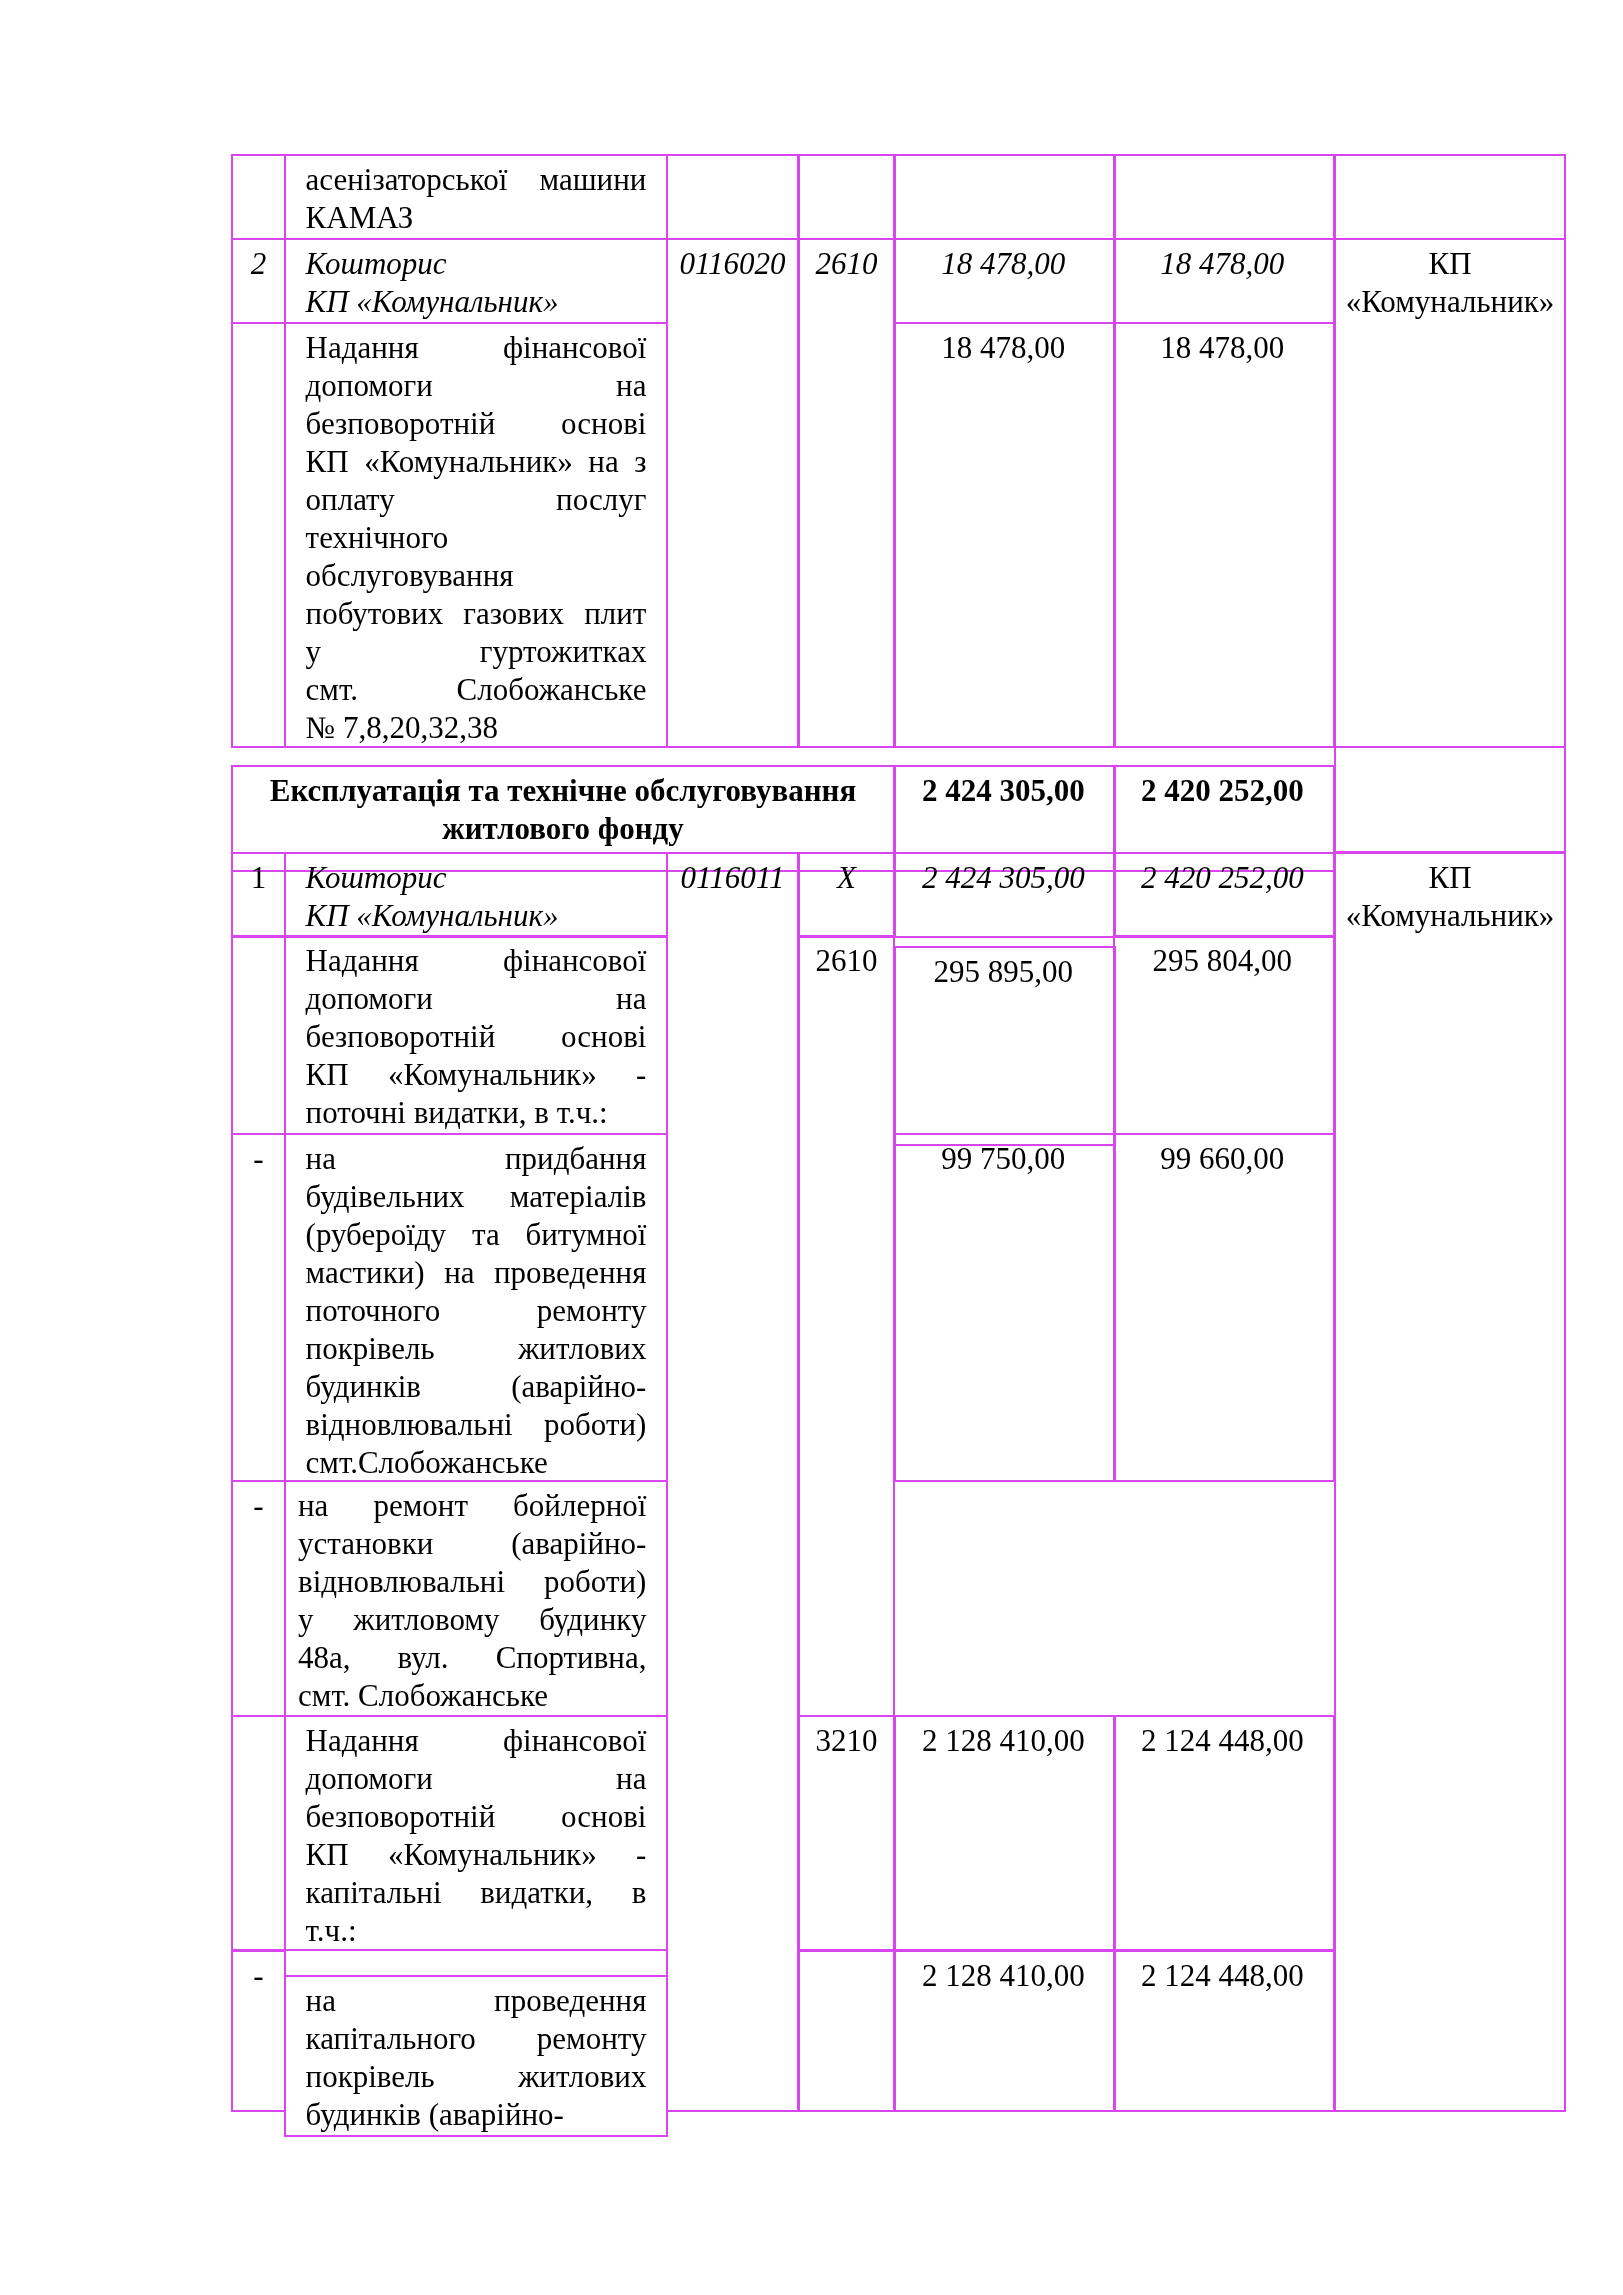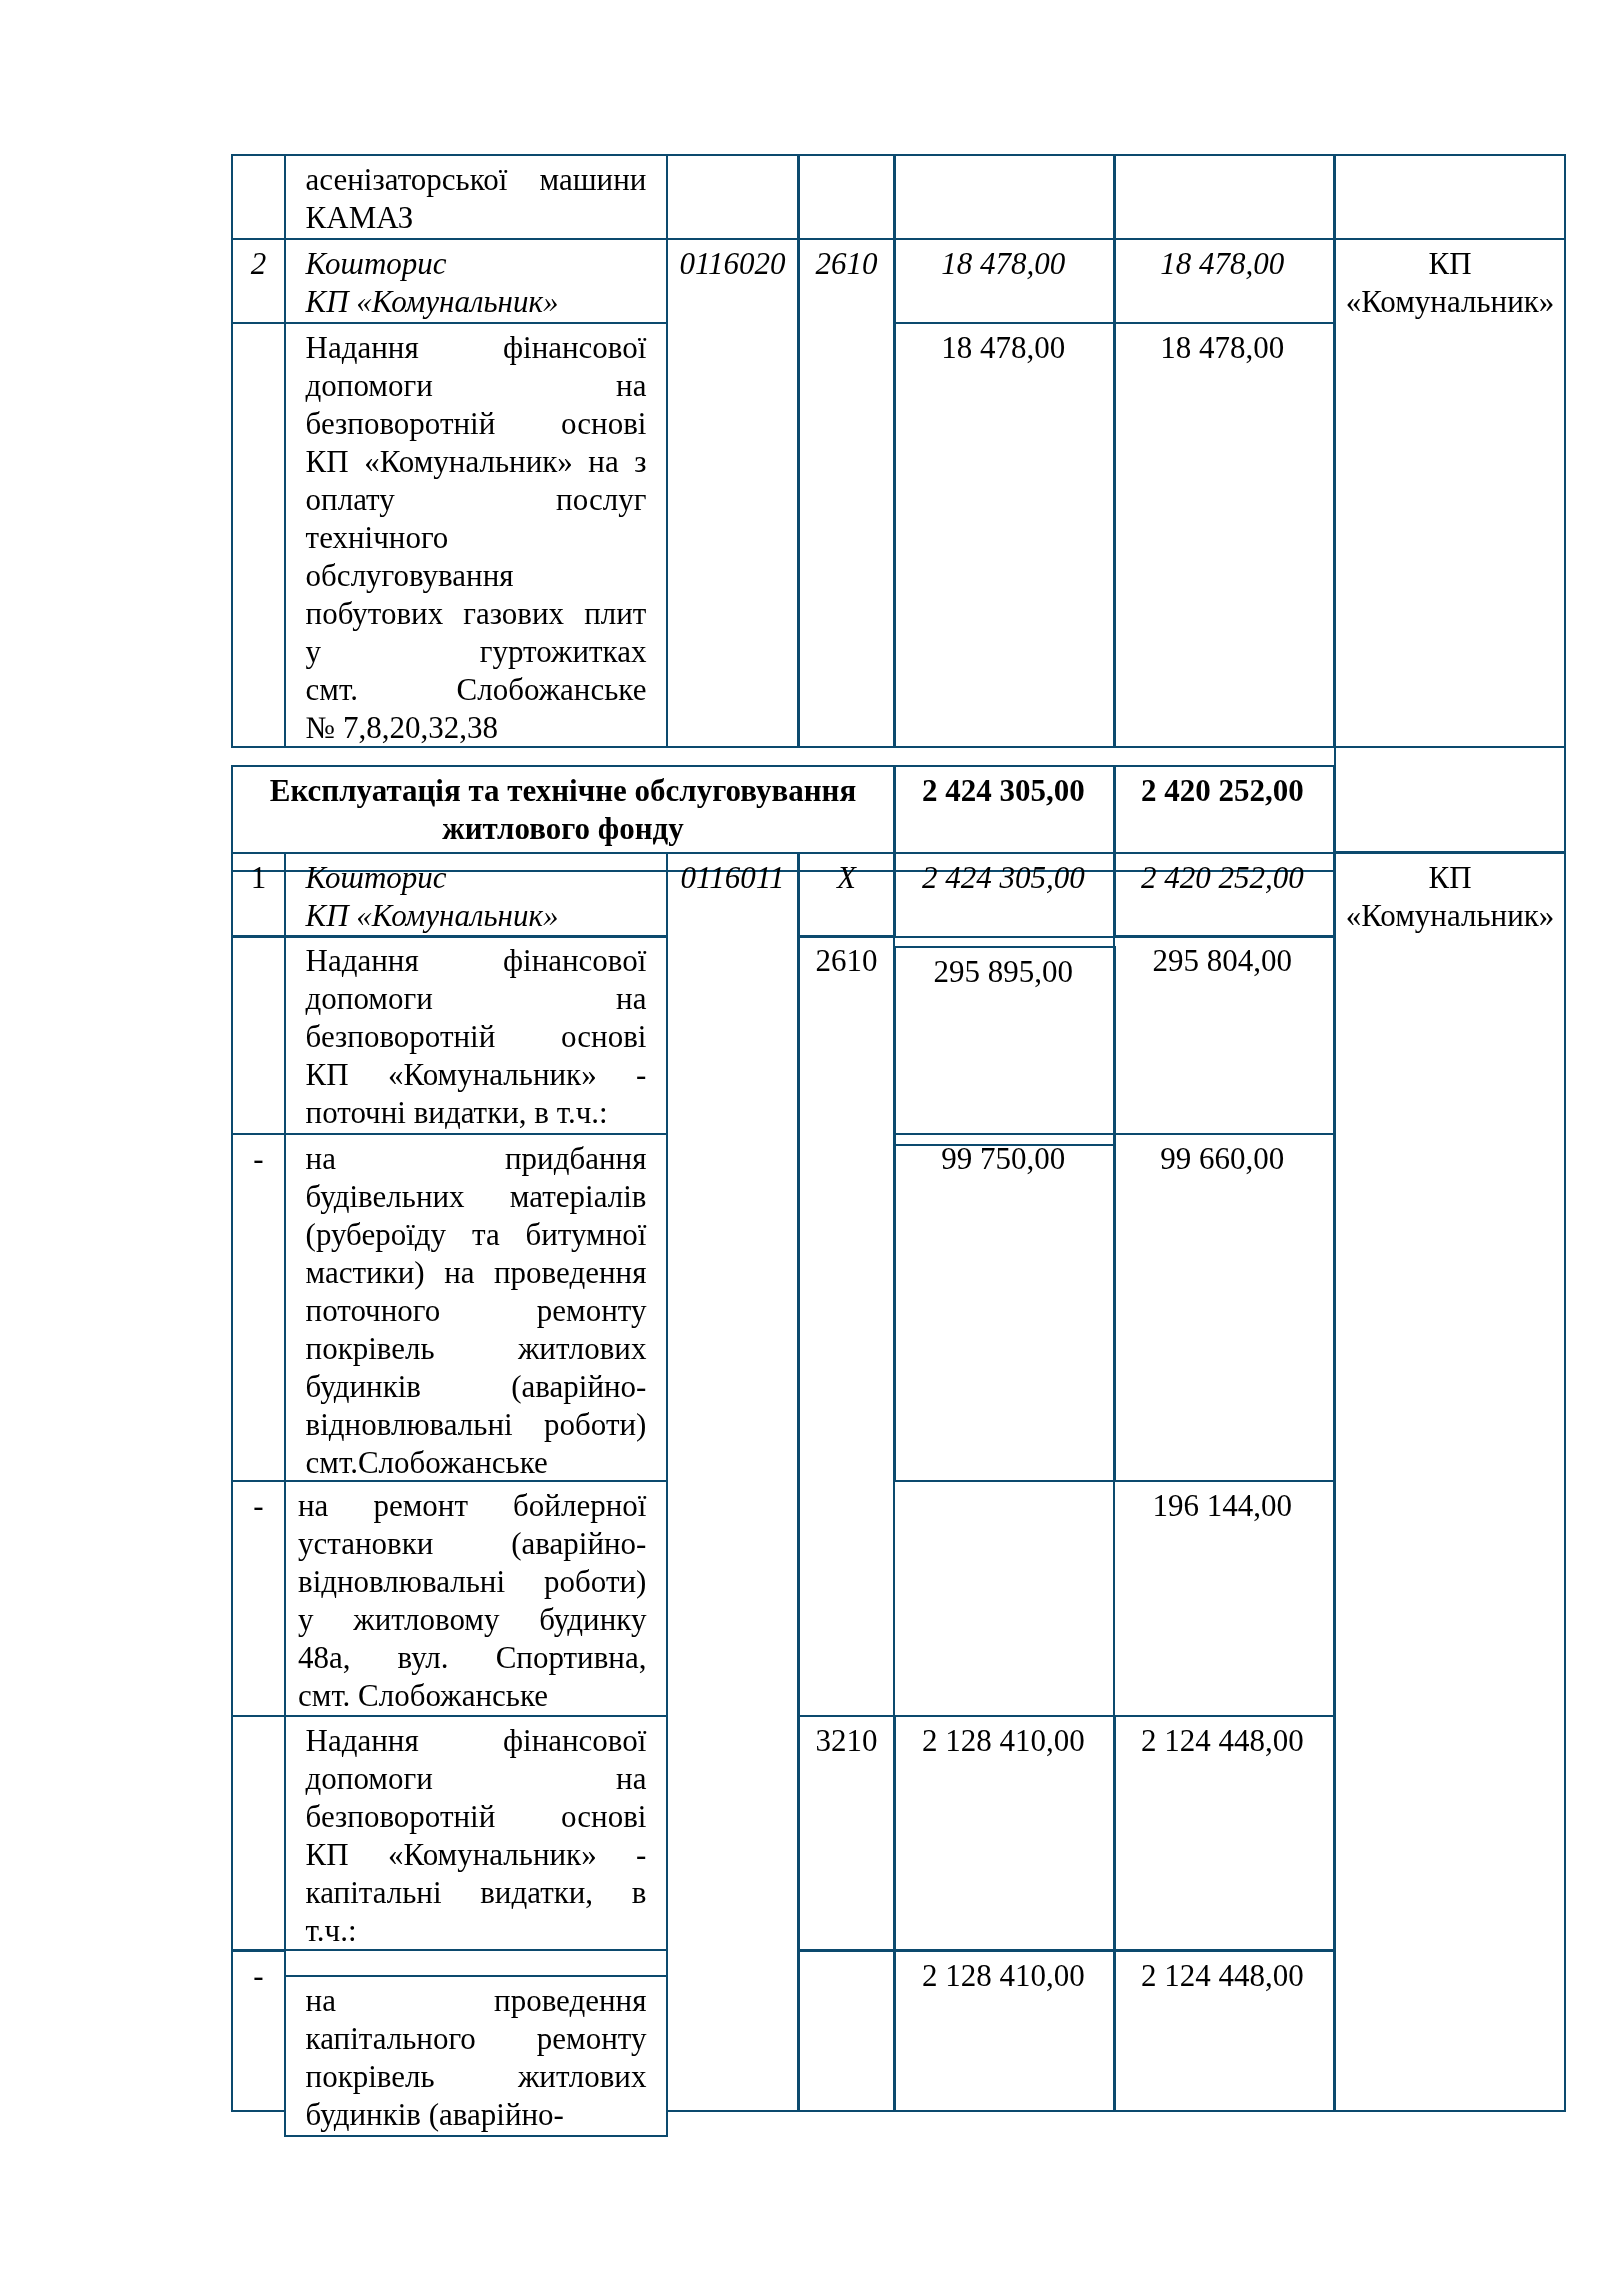--- a/index.html
+++ b/index.html
@@ -1,20 +1,20 @@
 <!DOCTYPE html>
 <html style="font-size:10.5px"><head>
 <meta charset="utf-8">
 <style>
   html, body { margin: 0; padding: 0; background: #ffffff; }
   body { width: 1623px; height: 2295px; position: relative; overflow: hidden; }
   .page { position: absolute; left: 0; top: 0; width: 1623px; height: 2295px; background: #fff; }
   .cell {
     position: absolute; box-sizing: border-box;
-    border: 2px solid #0c4a6e; margin: -1px 0 0 -1px;
+    border: 2px solid #d946ef; margin: -1px 0 0 -1px;
     font-family: "Liberation Serif", "DejaVu Serif", serif;
     font-size: 31px; line-height: 38px; color: #000;
     padding: 5.2px 19.6px 0 19.6px; overflow: hidden;
   }
   .c { text-align: center; padding-left: 3.9px; padding-right: 3.9px; }
   .num { text-align: center; padding-left: 2.6px; padding-right: 6px; }
   .i { font-style: italic; }
   .b { font-weight: bold; margin-top: 18px; }
   .just-line { display: block; text-align: justify; text-align-last: justify; }
   .last-line { display: block; text-align: left; }
@@ -109,21 +109,20 @@
     <div class="cell num" style="left: 1114px; top: 1134px; width: 222px; height: 349px;">99 660,00</div>
     <div class="cell c" style="left: 232px; top: 1481px; width: 55px; height: 237px;">-</div>
     <div class="cell " style="left: 285px; top: 1481px; width: 384px; height: 237px; padding-left: 12px;">
       <span class="just-line">на ремонт бойлерної</span>
       <span class="just-line">установки (аварійно-</span>
       <span class="just-line">відновлювальні роботи)</span>
       <span class="just-line">у житловому будинку</span>
       <span class="just-line">48а, вул. Спортивна,</span>
       <span class="last-line">смт. Слобожанське</span>
     </div>
-    <div class="cell num" style="left: 1114px; top: 1481px; width: 222px; height: 237px;">196 144,00</div>
     <div class="cell c" style="left: 232px; top: 1716px; width: 55px; height: 236px;"></div>
     <div class="cell " style="left: 285px; top: 1716px; width: 384px; height: 236px;">
       <span class="just-line">Надання фінансової</span>
       <span class="just-line">допомоги на</span>
       <span class="just-line">безповоротній основі</span>
       <span class="just-line">КП «Комунальник» -</span>
       <span class="just-line">капітальні видатки, в</span>
       <span class="last-line">т.ч.:</span>
     </div>
     <div class="cell c" style="left: 799px; top: 1716px; width: 97px; height: 236px;">3210</div>

